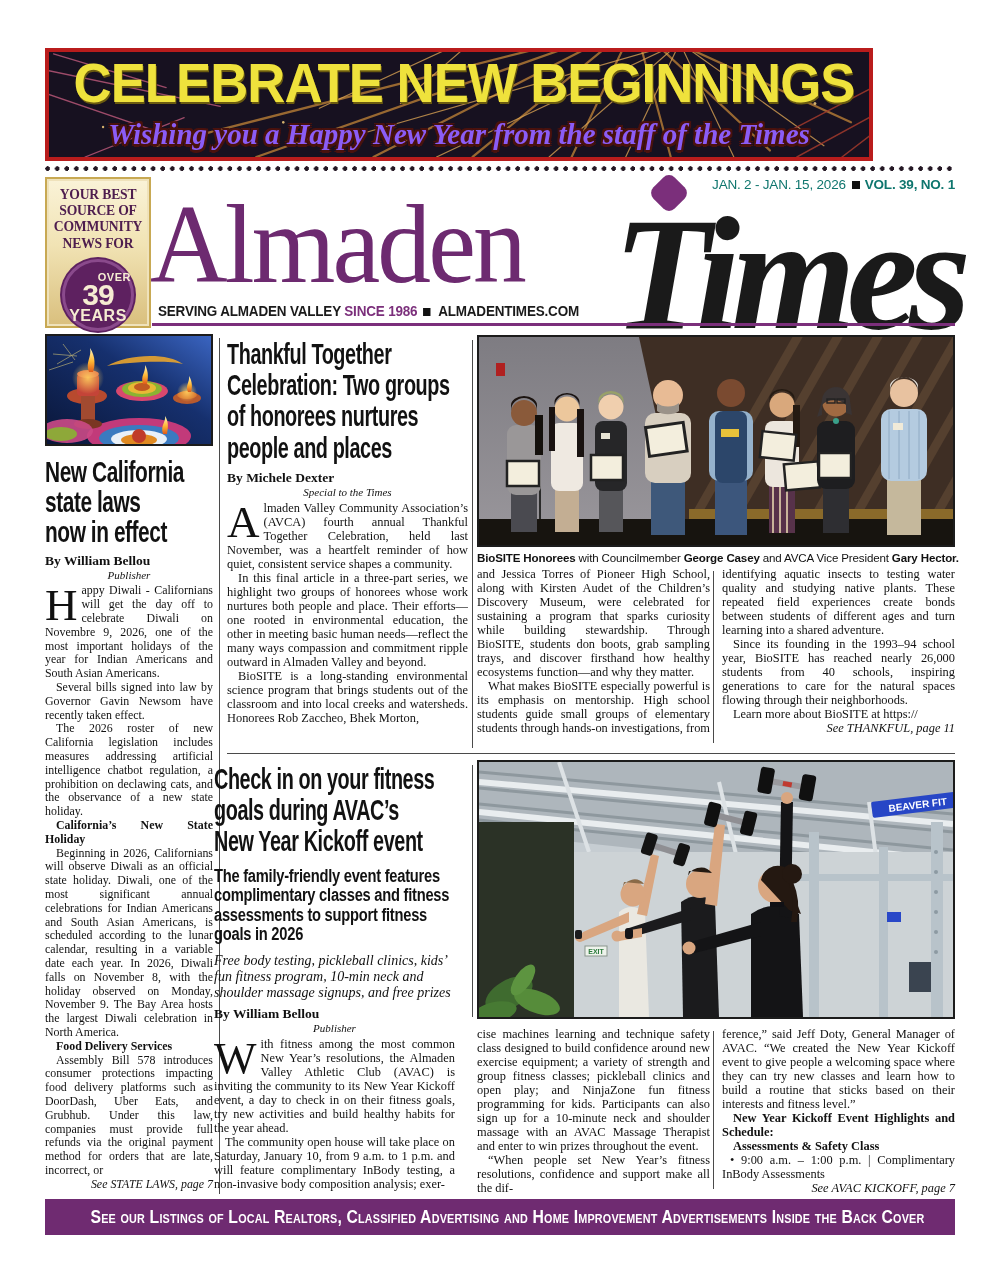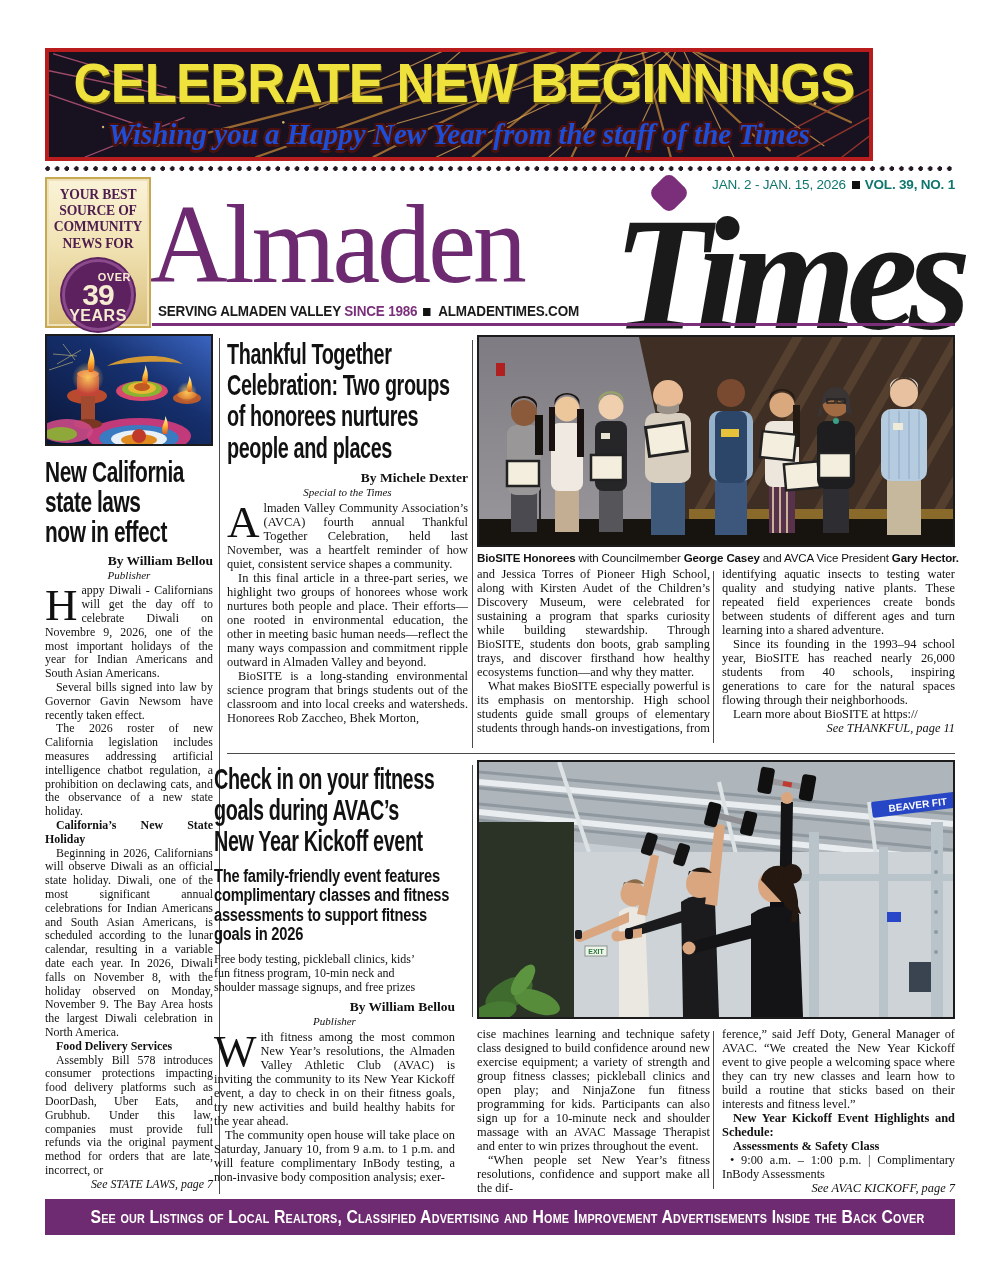--- a/index.html
+++ b/index.html
@@ -9,21 +9,21 @@
   
   .banner{position:absolute;left:45px;top:48px;width:828px;height:113px;
           border:4px solid #b91c1c;box-sizing:border-box;overflow:hidden;}
   .banner svg{position:absolute;left:0;top:0;width:100%;height:100%;}
   .banner-title{position:absolute;left:0;top:2px;width:100%;text-align:center;
     font-family:"Liberation Sans",sans-serif;font-weight:700;font-size:56px;line-height:1.05;
     color:#efe23c;letter-spacing:-1px;white-space:nowrap;transform:scaleX(.94);transform-origin:center top;
     text-shadow:1px 2px 0 #6a5a10;}
   .banner-sub{position:absolute;left:0;top:66px;width:100%;text-align:center;
     font-family:"Liberation Serif",serif;font-style:italic;font-weight:700;font-size:29px;
-    color:#1d4ed8;white-space:nowrap;
+    color:#8b5cf6;white-space:nowrap;
     text-shadow:-2px 0 0 #4a120e,2px 0 0 #4a120e,0 -2px 0 #4a120e,0 2px 0 #4a120e,
                 -2px -2px 0 #4a120e,2px 2px 0 #4a120e,-2px 2px 0 #4a120e,2px -2px 0 #4a120e,0 3px 0 #4a120e;}
 
   .dotline{position:absolute;left:45px;top:166px;width:910px;height:6px;
     background-image:radial-gradient(circle at 2.6px 2.6px,#241824 2.1px,transparent 2.5px);
     background-size:9.6px 6px;background-repeat:repeat-x;}
 
   
   .badge{position:absolute;left:45px;top:177px;width:106px;height:151px;box-sizing:border-box;
     background:linear-gradient(180deg,#faf3d8 0%,#f1e3b4 45%,#d9bf7d 100%);
@@ -72,38 +72,38 @@
   .photo2{position:absolute;left:477px;top:760px;width:478px;height:259px;}
   .photo-frame svg{display:block;width:100%;height:100%;}
 
   .hl{font-family:"Liberation Sans",sans-serif;font-weight:700;color:#121212;
       white-space:pre-line;line-height:1.04;letter-spacing:-.6px;
       transform-origin:0 0;width:160%;}
   .hl-left{font-size:29px;transform:scaleX(.72);margin:11px 0 6px;}
   .hl-mid{font-size:30px;transform:scaleX(.66);margin:2px 0 7px;}
 
   .byline{font-family:"Liberation Serif",serif;font-weight:700;font-size:13.5px;
-          text-align:right;margin:2px 0 0;}
+          text-align:left;margin:2px 0 0;}
   .byrole{font-family:"Liberation Serif",serif;font-style:italic;font-size:11px;
           text-align:center;margin:0 0 3px;}
 
   .body-l{font-size:11.9px;line-height:1.16;text-align:justify;}
   .body-m{font-size:12.4px;line-height:1.13;text-align:justify;}
   .bp{margin:0;text-indent:11px;}
   .bp.nof{text-indent:0;}
   .subhead{margin:0;text-indent:11px;font-weight:700;}
   .jump{margin:0;text-align:right;font-style:italic;}
 
   .dropcap{float:left;font-family:"Liberation Serif",serif;font-weight:400;
            font-size:45px;line-height:.8;padding:3px 4px 0 0;}
 
   .deck-bold{font-family:"Liberation Sans",sans-serif;font-weight:700;font-size:17.5px;
     line-height:1.12;letter-spacing:-.3px;white-space:pre-line;color:#121212;
     transform:scaleX(.84);transform-origin:0 0;width:130%;margin:10px 0 8px;}
-  .deck-italic{font-family:"Liberation Serif",serif;font-size:12px;
+  .deck-italic{font-family:"Liberation Serif",serif;font-style:italic;font-size:14px;
     line-height:1.16;white-space:pre-line;margin:0 0 4px;}
 
   .caption{position:absolute;left:477px;top:551px;width:478px;
     font-family:"Liberation Sans",sans-serif;font-size:11.8px;letter-spacing:-.15px;
     color:#111;white-space:nowrap;transform:scaleX(.98);transform-origin:0 0;}
   .caption b{font-weight:700;}
 
   .subcol{position:absolute;width:233px;font-size:12.4px;line-height:1.13;text-align:justify;}
   .sa1{left:477px;top:567px;}
   .sb1{left:722px;top:567px;}

